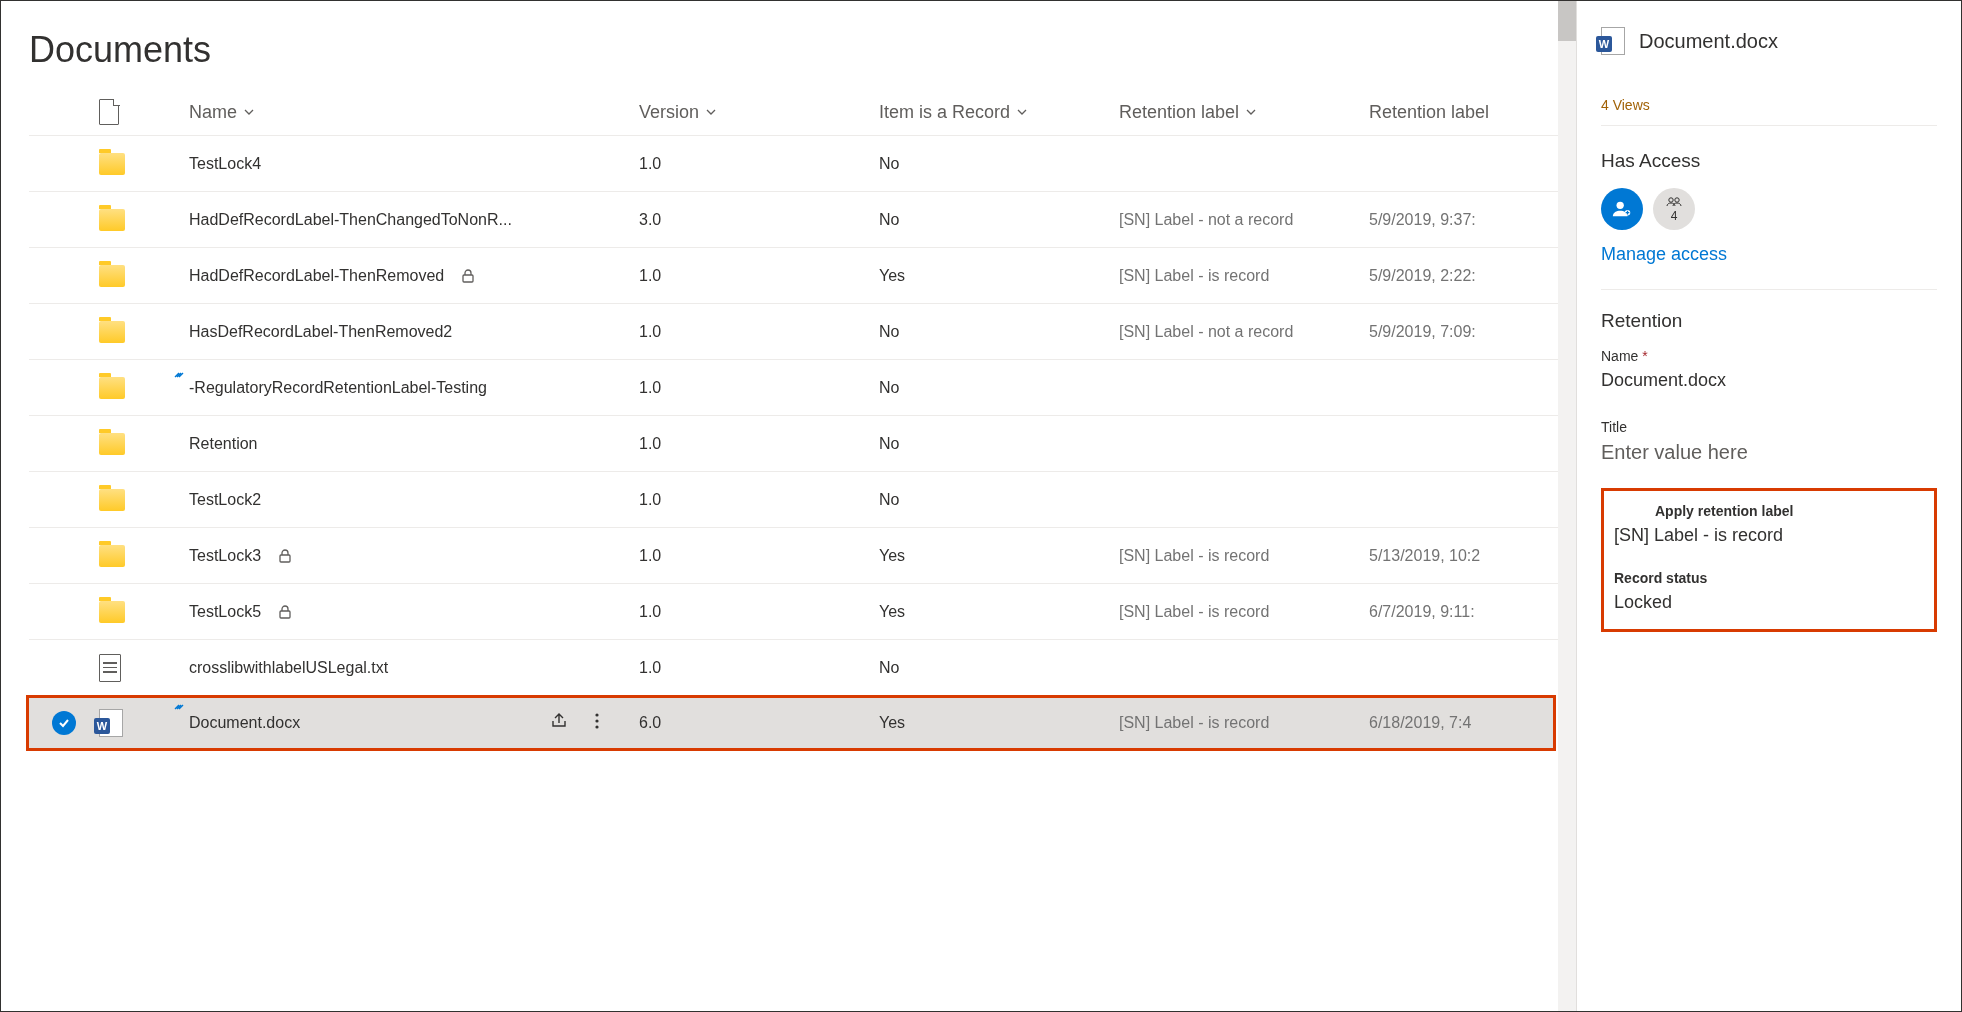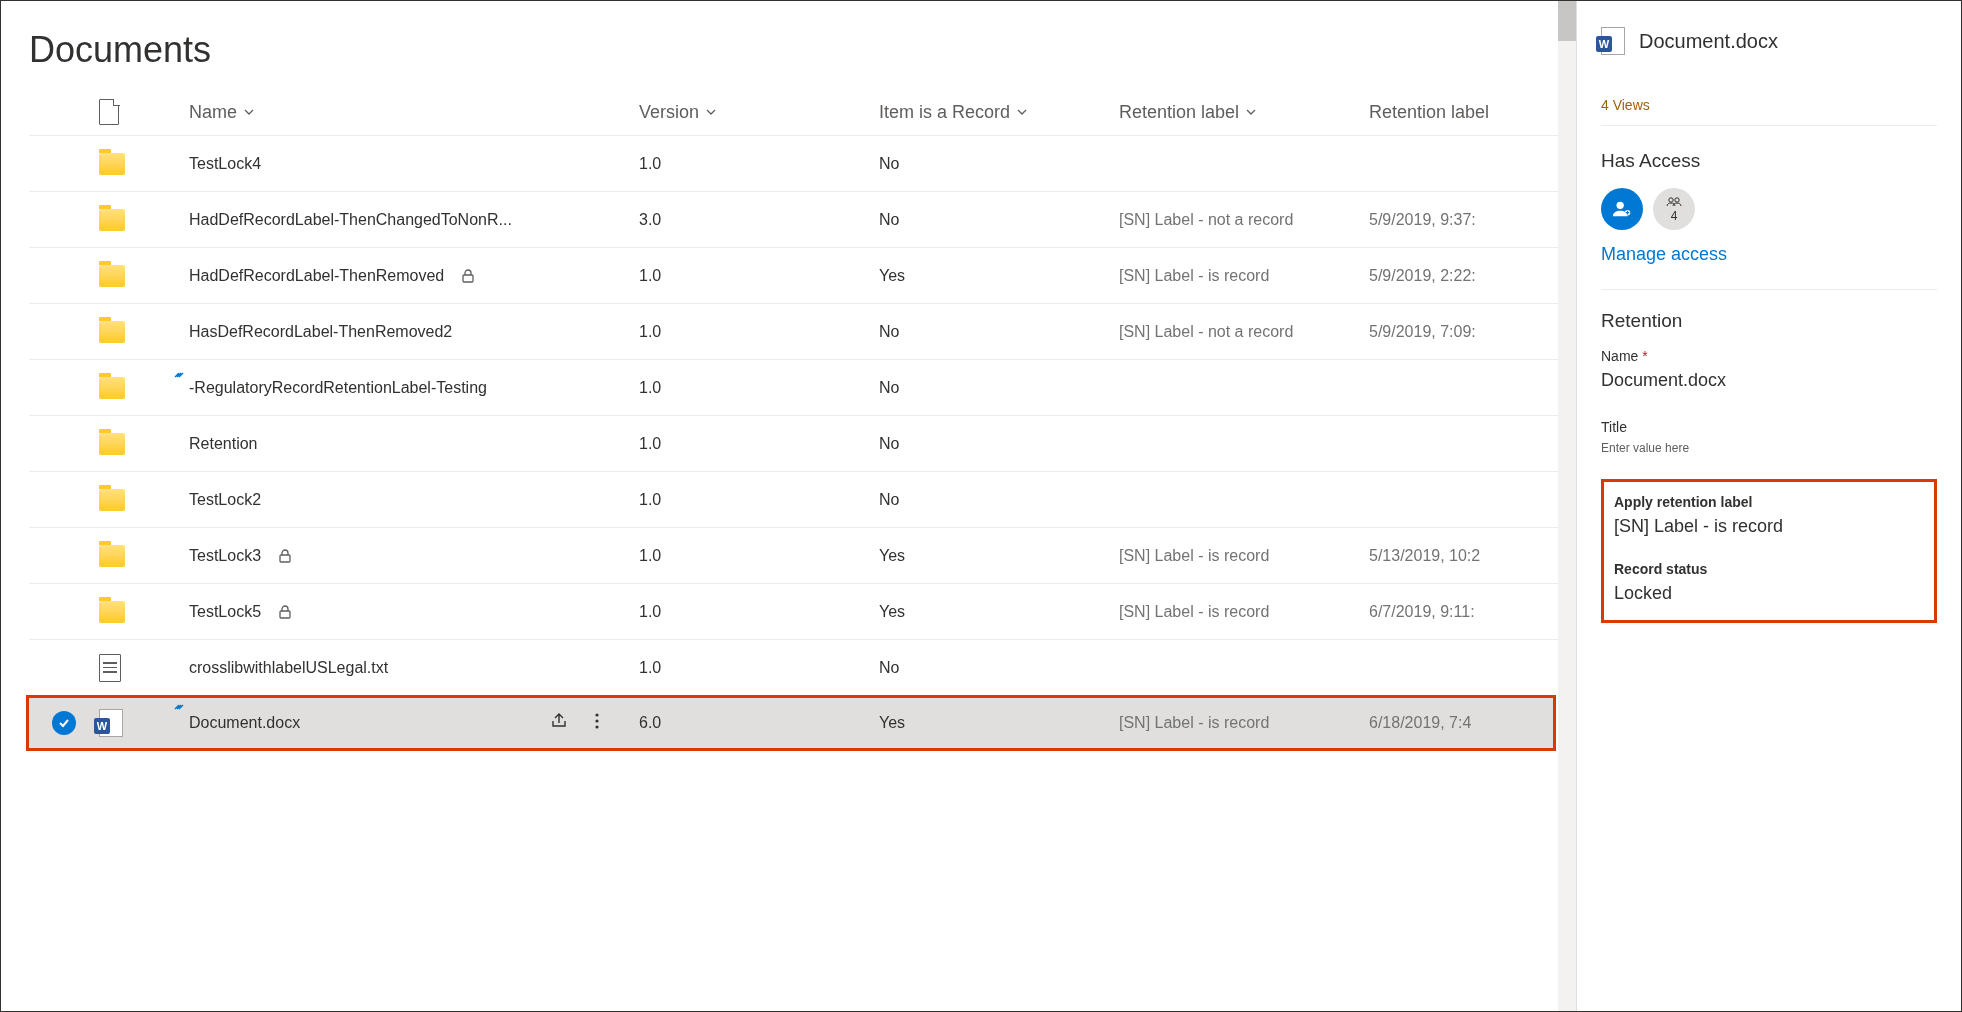--- a/index.html
+++ b/index.html
@@ -160,27 +160,27 @@
   .avatar-grey {
     width:42px; height:42px; border-radius:50%;
     background:#e1dfdd; display:flex; flex-direction:column; align-items:center; justify-content:center;
     font-size:12px; color:#323130;
   }
   .avatar-grey .ppl { font-size:14px; line-height:1; }
   .dp-link { color:#0078d4; cursor:pointer; }
   .prop-label { font-size:14px; margin-top: 16px; margin-bottom:6px; }
   .prop-label .req { color:#a4262c; }
   .prop-value { color:#323130; font-size:18px; }
-  .prop-placeholder { color:#605e5c; font-size:12px; }
+  .prop-placeholder { color:#605e5c; font-size:20px; }
   .highlight-box {
     border: 3px solid #d83b01;
     padding: 12px 10px 16px 10px;
     margin-top: 24px;
   }
-  .highlight-box .prop-label:first-child { margin-top:0; font-weight:600; }
+  .highlight-box .prop-label:first-child { margin-top:0; font-weight:600;margin-left:41px; }
   .highlight-box .rec-label { margin-top: 24px; font-weight:600; }
 </style>
 </head>
 <body>
 
 <div class="main-panel">
   <h1 class="page-title">Documents</h1>
 
   <div class="doc-table">
     <div class="doc-header">

